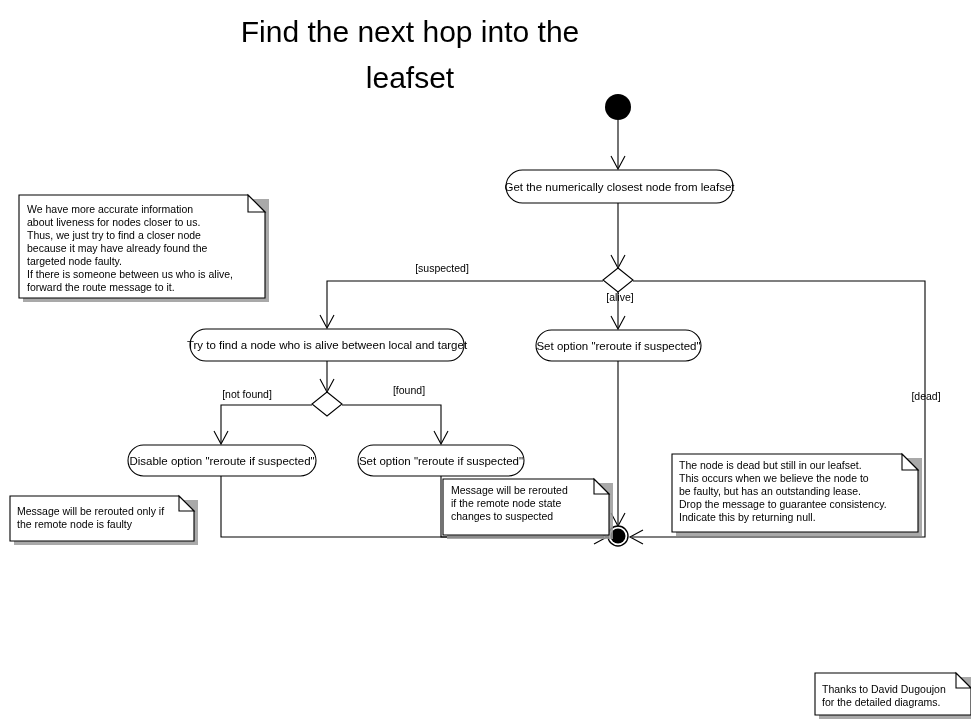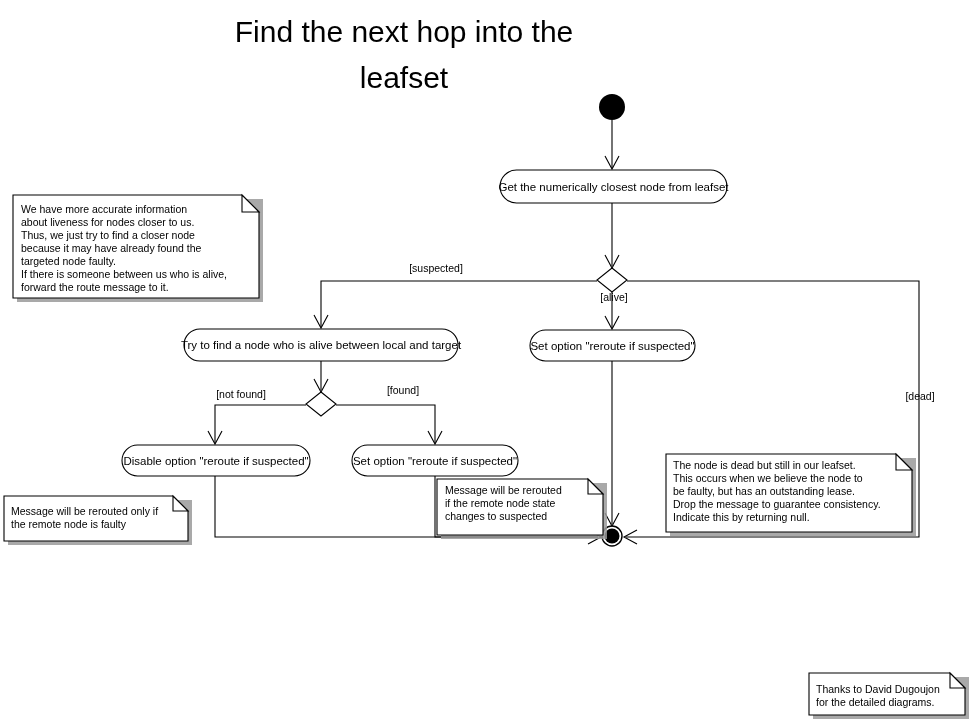--- a/index.html
+++ b/index.html
@@ -15,20 +15,21 @@
     color: #000000;
     overflow: hidden;
     position: relative;
   }
   #diagram-root {
     position: absolute;
     left: 0;
     top: 0;
     width: 803px;
     height: 721px;
+    padding-left: 6px;
   }
   svg.canvas {
     display: block;
     width: 971px;
     height: 721px;
   }
   text {
     font-family: "Liberation Sans", sans-serif;
     fill: #000000;
   }

